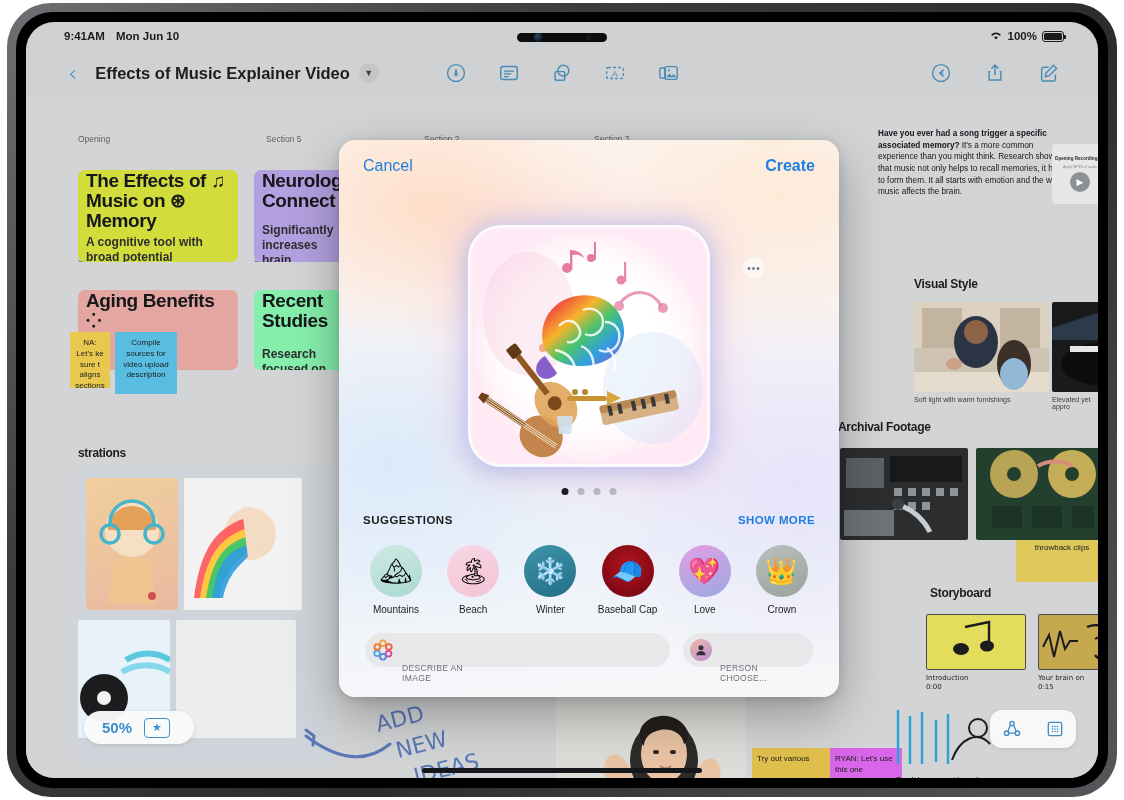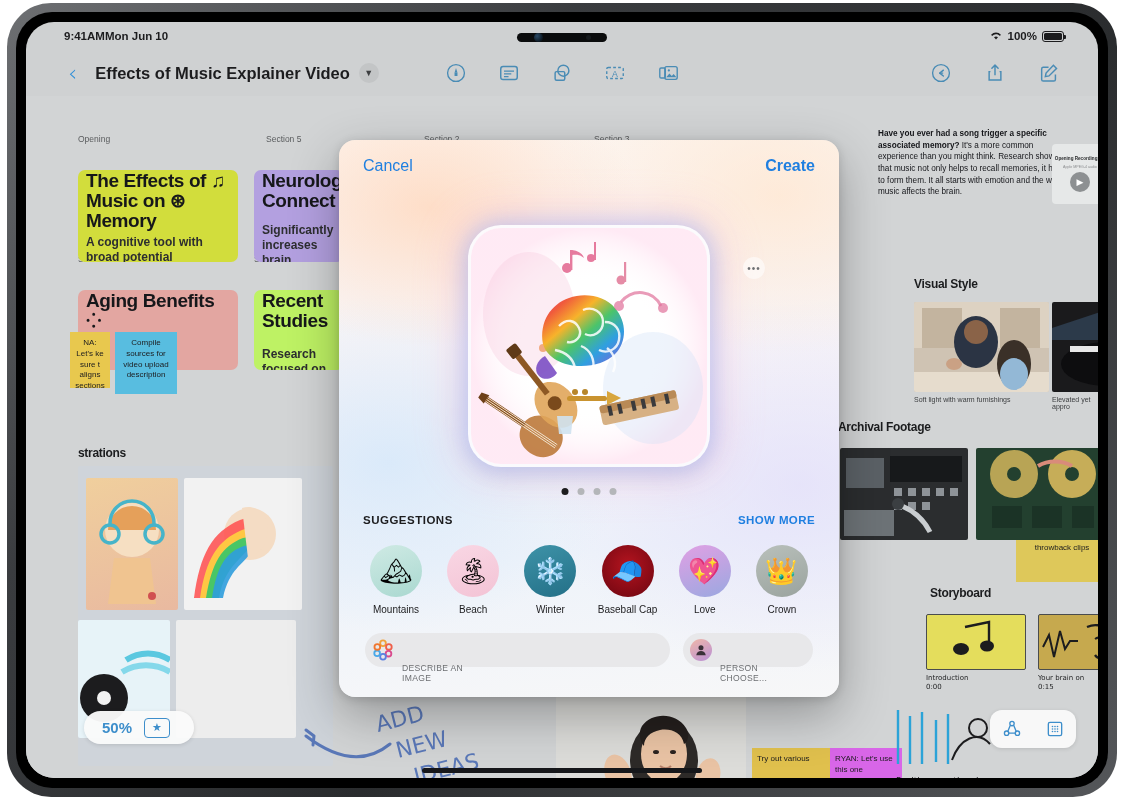--- a/index.html
+++ b/index.html
@@ -39,21 +39,21 @@
     position:absolute; left:50%; top:13px; margin-left:24px;
     width:5px;height:5px;border-radius:50%;background:#161a1d;z-index:41;
   }
 
   
   #status-bar{
     position:absolute; left:0; top:0; width:100%; height:28px;
     display:flex; align-items:center; z-index:30;
     font-size:11.5px; font-weight:bold; color:#1c1c1e;
   }
-  #status-left{ margin-left:38px; display:flex; }
+  #status-left{ margin-left:38px; display:flex; gap:11px; }
   #status-right{ margin-left:auto; margin-right:34px; display:flex; align-items:center; gap:5px;}
   .wifi-glyph{ font-size:12px; line-height:1; }
   .battery{
     width:22px;height:11px;border:1.4px solid #1c1c1e;border-radius:3px;
     position:relative; display:inline-block;
   }
   .battery::after{
     content:""; position:absolute; right:-3.4px; top:3px; width:2px;height:4px;
     background:#1c1c1e; border-radius:0 1px 1px 0;
   }
@@ -329,21 +329,21 @@
           <h3>The Effects of ♫ Music on ⊛ Memory</h3>
           <div class="sub">A cognitive tool with broad potential</div>
         </div>
         <div class="card" style="left:228px;top:50px;width:90px;height:92px;background:#b3a0e0">
           <h3>Neurological Connect</h3>
           <div class="sub" style="margin-top:12px">Significantly increases brain function</div>
         </div>
         <div class="card" style="left:52px;top:170px;width:160px;height:80px;background:#e3a6a1">
           <h3>Aging Benefits ⁘</h3>
         </div>
-        <div class="card" style="left:228px;top:170px;width:90px;height:80px;background:#bef264">
+        <div class="card" style="left:228px;top:170px;width:90px;height:80px;background:#86efac">
           <h3>Recent Studies</h3>
           <div class="sub" style="margin-top:16px">Research focused on the vagus nerve</div>
         </div>
 
         <div class="note" style="left:44px;top:236px;width:40px;height:56px;background:#e8c84e">NA: Let's ke sure t aligns sections</div>
         <div class="note" style="left:89px;top:236px;width:62px;height:62px;background:#58bde0">Compile sources for video upload description</div>
         <div class="note" style="left:990px;top:408px;width:92px;height:78px;background:#dec85a;display:flex;align-items:center;justify-content:center">Use filters for throwback clips</div>
         <div class="note" style="left:726px;top:652px;width:78px;height:46px;background:#e0c04d;text-align:left">Try out various</div>
         <div class="note" style="left:804px;top:652px;width:72px;height:46px;background:#d866e8;text-align:left">RYAN: Let's use this one</div>
 

